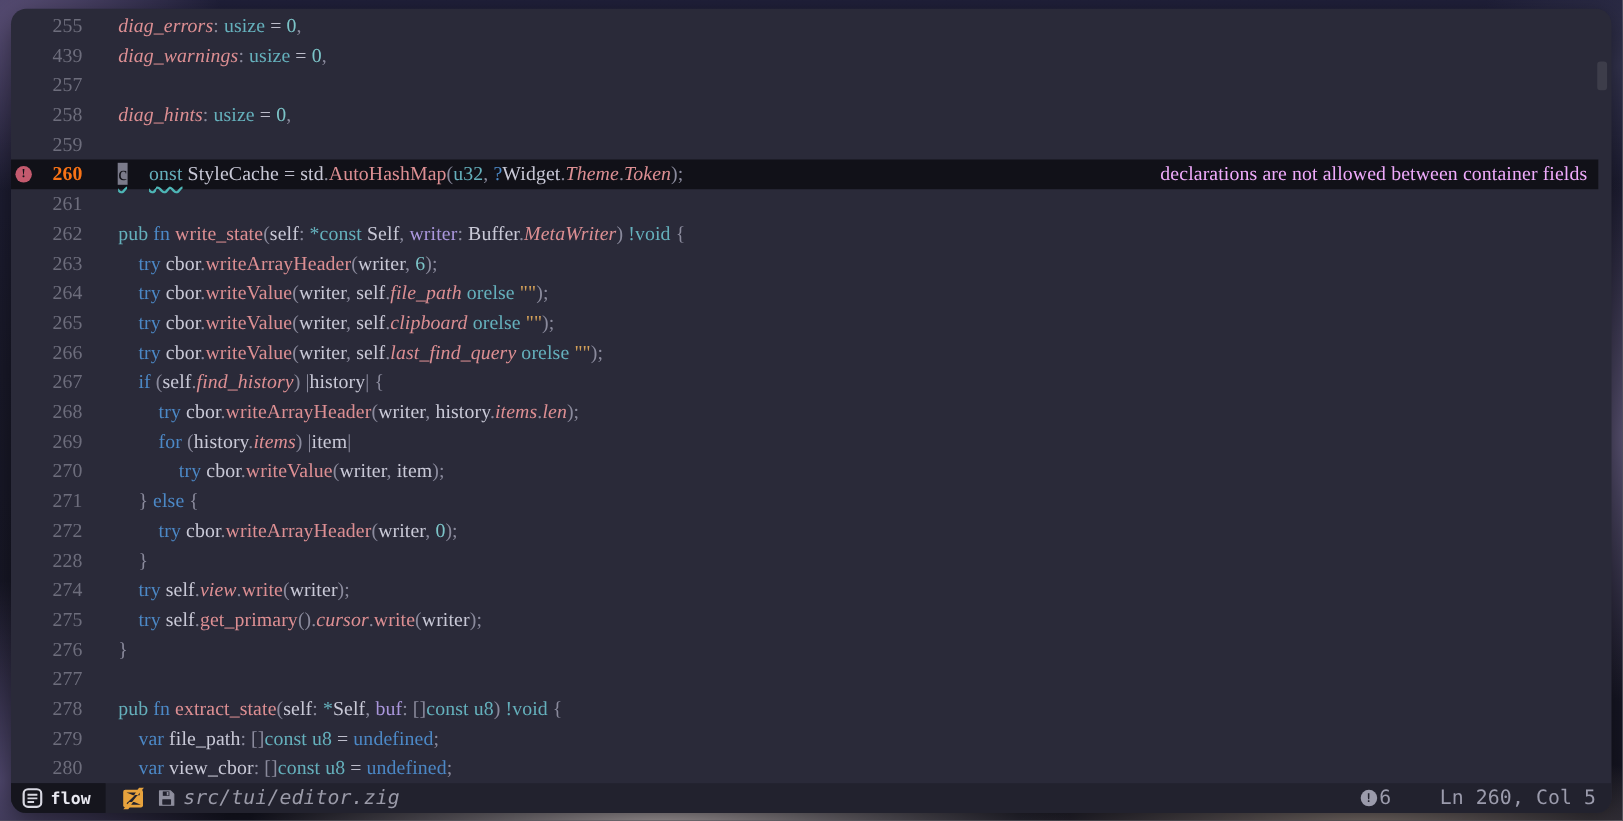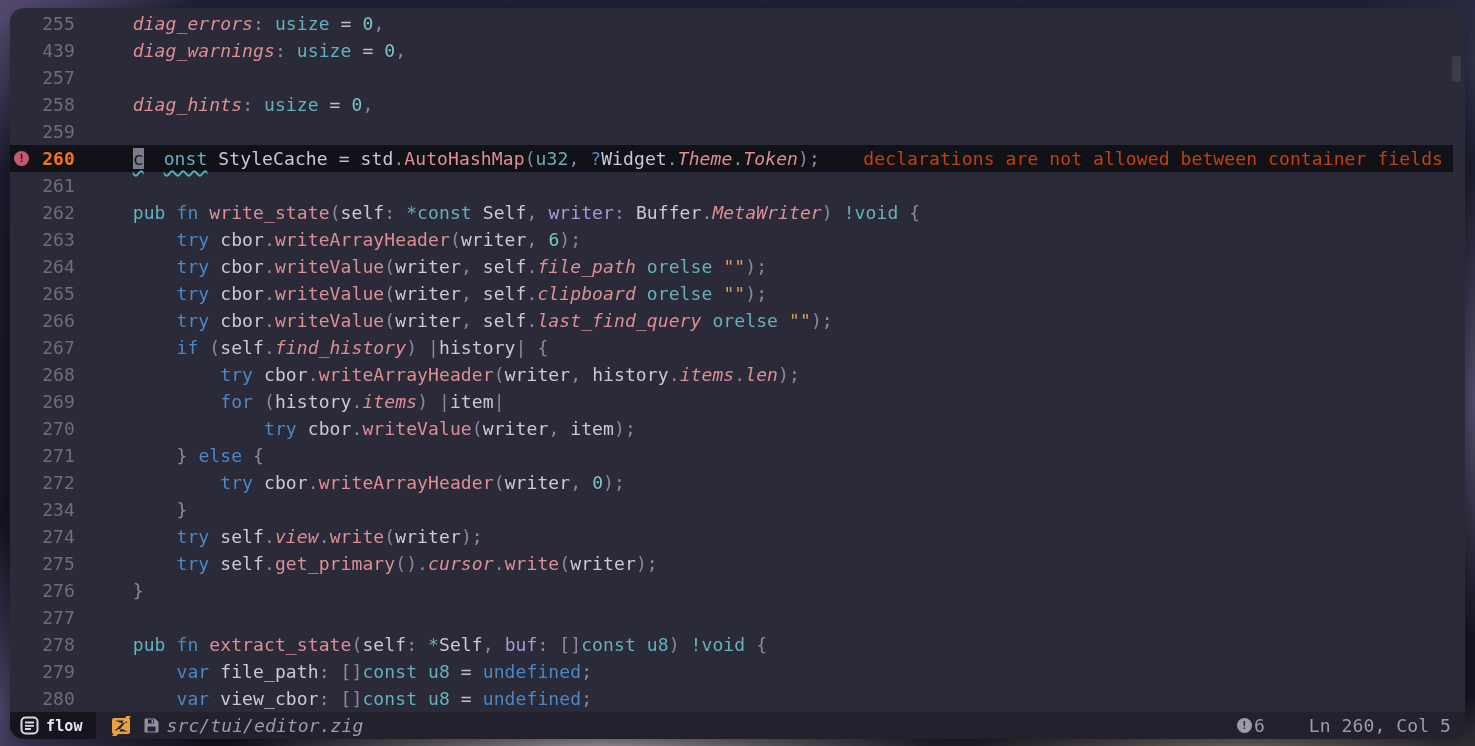--- a/index.html
+++ b/index.html
@@ -15,32 +15,32 @@
       linear-gradient(180deg, #20203a 0%, #191929 45%, #151522 100%);
   }
   .window{
     position:absolute; left:10px; top:8px; width:1455px; height:731px;
     background:#2a2a39; border-radius:14px; overflow:hidden;
     display:flex; flex-direction:column;
     box-shadow:0 6px 24px rgba(0,0,0,.45);
   }
   
   .code{flex:1; position:relative; padding-top:2px; font-size:18px; letter-spacing:.1px;}
-  .row{position:relative; display:flex; height:27px; line-height:27px; white-space:pre;}
+  .row{position:relative; display:flex; height:27px; line-height:27px; white-space:pre;font-family:Liberation Serif, serif;}
   .lnum{width:65px; flex:0 0 65px; text-align:right; color:#6d6d7c;}
   .ltext{margin-left:14px; white-space:pre;}
   .row.current{background:#111118; margin-right:12px;}
   .row.current .lnum{color:#f97316; font-weight:bold;}
   .gutter-badge{display:none;}
   .row.current .gutter-badge{
     display:flex; position:absolute; left:4px; top:6px; width:15px; height:15px;
     background:#c45a6e; color:#111118; border-radius:50%;
     font-size:11px; font-weight:bold; line-height:15px; align-items:center; justify-content:center;
   }
-  .diag-msg{margin-left:auto; padding-right:10px; color:#c2410c; flex-shrink:0;}
+  .diag-msg{margin-left:auto; padding-right:10px; color:#f0abfc; flex-shrink:0;}
   
   .s-ws,.s-t{color:#c9c9d7;}
   .s-p{color:#8a8a9c;}
   .s-op{color:#bdbdcb;}
   .s-kb{color:#4c88c6;}
   .s-kt{color:#65b0bc;}
   .s-nu{color:#7cc4c8;}
   .s-fn{color:#dd8f93;}
   .s-fi{color:#dd8f93; font-style:italic;}
   .s-pa{color:#ab97dd;}
@@ -84,21 +84,21 @@
         <div class="row"><span class="lnum">263</span><span class="ltext"><span class="s-ws">        </span><span class="s-kb">try</span><span class="s-t"> cbor</span><span class="s-p">.</span><span class="s-fn">writeArrayHeader</span><span class="s-p">(</span><span class="s-t">writer</span><span class="s-p">, </span><span class="s-nu">6</span><span class="s-p">);</span></span></div>
         <div class="row"><span class="lnum">264</span><span class="ltext"><span class="s-ws">        </span><span class="s-kb">try</span><span class="s-t"> cbor</span><span class="s-p">.</span><span class="s-fn">writeValue</span><span class="s-p">(</span><span class="s-t">writer</span><span class="s-p">, </span><span class="s-t">self</span><span class="s-p">.</span><span class="s-fi">file_path</span><span class="s-t"> </span><span class="s-kt">orelse</span><span class="s-t"> </span><span class="s-st">""</span><span class="s-p">);</span></span></div>
         <div class="row"><span class="lnum">265</span><span class="ltext"><span class="s-ws">        </span><span class="s-kb">try</span><span class="s-t"> cbor</span><span class="s-p">.</span><span class="s-fn">writeValue</span><span class="s-p">(</span><span class="s-t">writer</span><span class="s-p">, </span><span class="s-t">self</span><span class="s-p">.</span><span class="s-fi">clipboard</span><span class="s-t"> </span><span class="s-kt">orelse</span><span class="s-t"> </span><span class="s-st">""</span><span class="s-p">);</span></span></div>
         <div class="row"><span class="lnum">266</span><span class="ltext"><span class="s-ws">        </span><span class="s-kb">try</span><span class="s-t"> cbor</span><span class="s-p">.</span><span class="s-fn">writeValue</span><span class="s-p">(</span><span class="s-t">writer</span><span class="s-p">, </span><span class="s-t">self</span><span class="s-p">.</span><span class="s-fi">last_find_query</span><span class="s-t"> </span><span class="s-kt">orelse</span><span class="s-t"> </span><span class="s-st">""</span><span class="s-p">);</span></span></div>
         <div class="row"><span class="lnum">267</span><span class="ltext"><span class="s-ws">        </span><span class="s-kb">if</span><span class="s-t"> </span><span class="s-p">(</span><span class="s-t">self</span><span class="s-p">.</span><span class="s-fi">find_history</span><span class="s-p">) |</span><span class="s-t">history</span><span class="s-p">| {</span></span></div>
         <div class="row"><span class="lnum">268</span><span class="ltext"><span class="s-ws">            </span><span class="s-kb">try</span><span class="s-t"> cbor</span><span class="s-p">.</span><span class="s-fn">writeArrayHeader</span><span class="s-p">(</span><span class="s-t">writer</span><span class="s-p">, </span><span class="s-t">history</span><span class="s-p">.</span><span class="s-fi">items</span><span class="s-p">.</span><span class="s-fi">len</span><span class="s-p">);</span></span></div>
         <div class="row"><span class="lnum">269</span><span class="ltext"><span class="s-ws">            </span><span class="s-kb">for</span><span class="s-t"> </span><span class="s-p">(</span><span class="s-t">history</span><span class="s-p">.</span><span class="s-fi">items</span><span class="s-p">) |</span><span class="s-t">item</span><span class="s-p">|</span></span></div>
         <div class="row"><span class="lnum">270</span><span class="ltext"><span class="s-ws">                </span><span class="s-kb">try</span><span class="s-t"> cbor</span><span class="s-p">.</span><span class="s-fn">writeValue</span><span class="s-p">(</span><span class="s-t">writer</span><span class="s-p">, </span><span class="s-t">item</span><span class="s-p">);</span></span></div>
         <div class="row"><span class="lnum">271</span><span class="ltext"><span class="s-ws">        </span><span class="s-p">} </span><span class="s-kb">else</span><span class="s-p"> {</span></span></div>
         <div class="row"><span class="lnum">272</span><span class="ltext"><span class="s-ws">            </span><span class="s-kb">try</span><span class="s-t"> cbor</span><span class="s-p">.</span><span class="s-fn">writeArrayHeader</span><span class="s-p">(</span><span class="s-t">writer</span><span class="s-p">, </span><span class="s-nu">0</span><span class="s-p">);</span></span></div>
-        <div class="row"><span class="lnum">234</span><span class="ltext"><span class="s-ws">        </span><span class="s-p">}</span></span></div>
+        <div class="row"><span class="lnum">228</span><span class="ltext"><span class="s-ws">        </span><span class="s-p">}</span></span></div>
         <div class="row"><span class="lnum">274</span><span class="ltext"><span class="s-ws">        </span><span class="s-kb">try</span><span class="s-t"> self</span><span class="s-p">.</span><span class="s-fi">view</span><span class="s-p">.</span><span class="s-fn">write</span><span class="s-p">(</span><span class="s-t">writer</span><span class="s-p">);</span></span></div>
         <div class="row"><span class="lnum">275</span><span class="ltext"><span class="s-ws">        </span><span class="s-kb">try</span><span class="s-t"> self</span><span class="s-p">.</span><span class="s-fn">get_primary</span><span class="s-p">().</span><span class="s-fi">cursor</span><span class="s-p">.</span><span class="s-fn">write</span><span class="s-p">(</span><span class="s-t">writer</span><span class="s-p">);</span></span></div>
         <div class="row"><span class="lnum">276</span><span class="ltext"><span class="s-ws">    </span><span class="s-p">}</span></span></div>
         <div class="row"><span class="lnum">277</span><span class="ltext"></span></div>
         <div class="row"><span class="lnum">278</span><span class="ltext"><span class="s-ws">    </span><span class="s-kt">pub</span><span class="s-t"> </span><span class="s-kb">fn</span><span class="s-t"> </span><span class="s-fn">extract_state</span><span class="s-p">(</span><span class="s-t">self</span><span class="s-p">: </span><span class="s-kt">*</span><span class="s-t">Self</span><span class="s-p">, </span><span class="s-pa">buf</span><span class="s-p">: []</span><span class="s-kt">const u8</span><span class="s-p">) </span><span class="s-kt">!void</span><span class="s-p"> {</span></span></div>
         <div class="row"><span class="lnum">279</span><span class="ltext"><span class="s-ws">        </span><span class="s-kb">var</span><span class="s-t"> file_path</span><span class="s-p">: []</span><span class="s-kt">const u8</span><span class="s-op"> = </span><span class="s-kb">undefined</span><span class="s-p">;</span></span></div>
         <div class="row"><span class="lnum">280</span><span class="ltext"><span class="s-ws">        </span><span class="s-kb">var</span><span class="s-t"> view_cbor</span><span class="s-p">: []</span><span class="s-kt">const u8</span><span class="s-op"> = </span><span class="s-kb">undefined</span><span class="s-p">;</span></span></div>
       </div>
     <div class="scroll-thumb"></div>
   </div>

